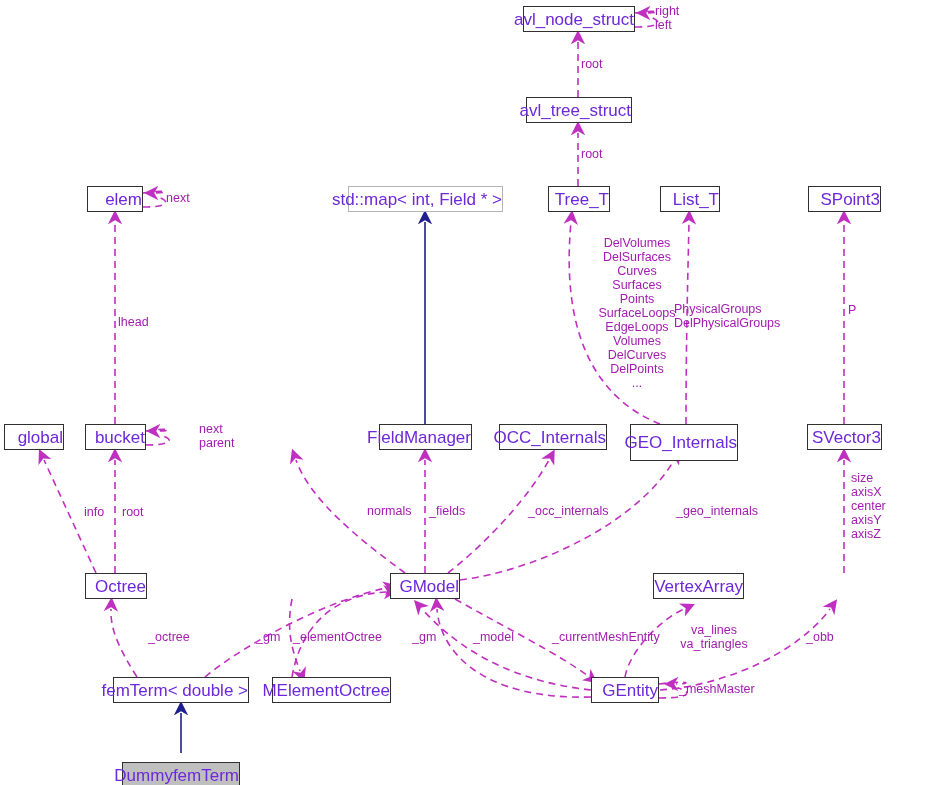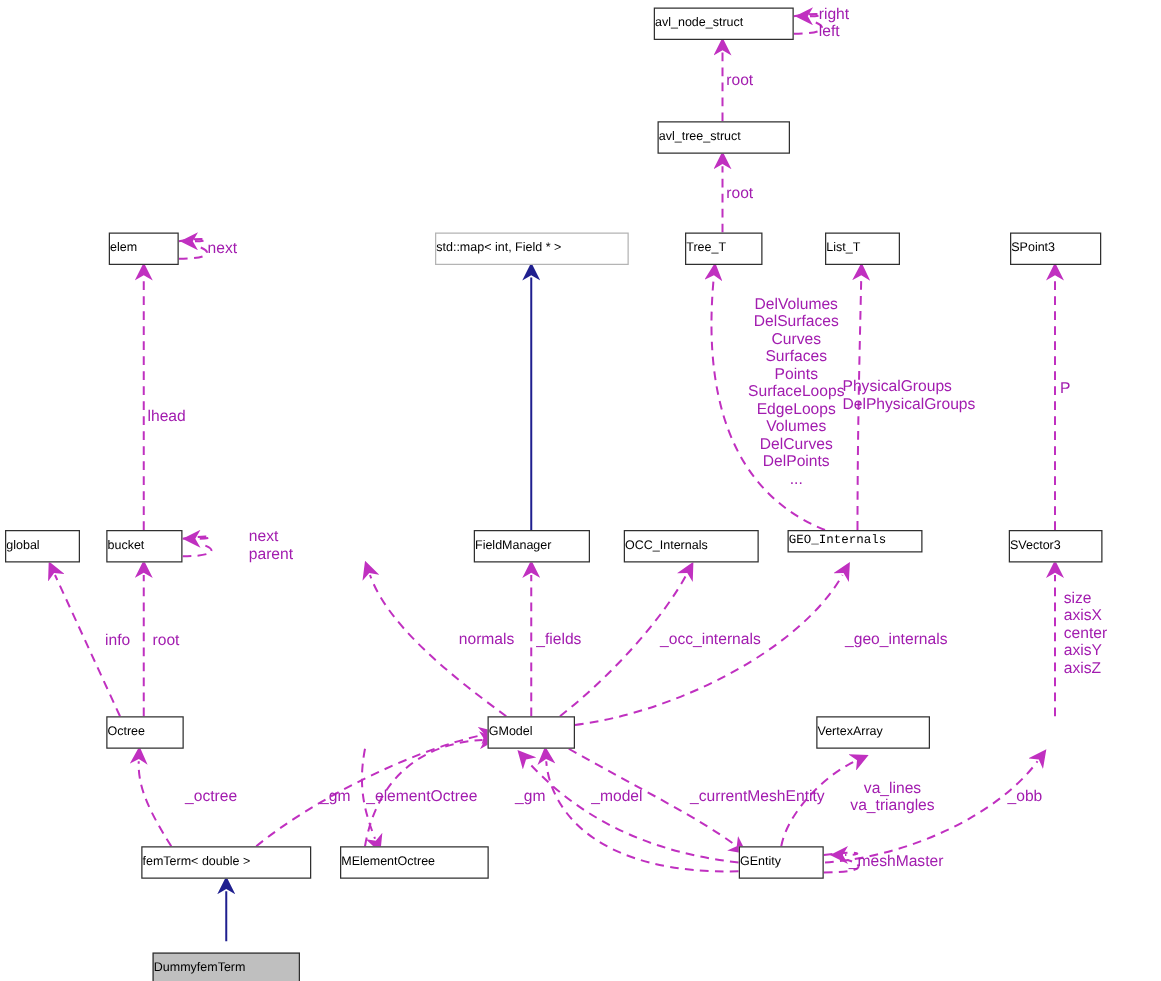--- a/index.html
+++ b/index.html
@@ -21,26 +21,26 @@
     top: 0;
     width: 929px;
     height: 785px;
     pointer-events: none;
   }
   .node {
     position: absolute;
     box-sizing: border-box;
     border: 1px solid #303030;
     background: #ffffff;
-    color: #000000;
-    font-size: 10px;
+    color: #6d28d9;
+    font-size: 17px;
     line-height: 1;
     display: flex;
     align-items: center;
-    justify-content: flex-start;
+    justify-content: flex-end;
     white-space: nowrap;
     z-index: 5;
   }
   .node.filled {
     background: #bfbfbf;
     border: 1px solid #303030;
   }
   .node.faint {
     border: 1px solid #b4b4b4;
     background: #ffffff;
@@ -166,21 +166,21 @@
     </div>
   <div class="node" style="left:85px;top:424px;width:61px;height:26px;">
       <span>bucket</span>
     </div>
   <div class="node" style="left:379px;top:424px;width:93px;height:26px;">
       <span>FieldManager</span>
     </div>
   <div class="node" style="left:499px;top:424px;width:108px;height:26px;">
       <span>OCC_Internals</span>
     </div>
-  <div class="node" style="left:630px;top:424px;width:108px;height:18px;font-family:Liberation Mono, monospace;">
+  <div class="node" style="left:630px;top:424px;width:108px;height:37px;">
       <span>GEO_Internals</span>
     </div>
   <div class="node" style="left:807px;top:424px;width:75px;height:26px;">
       <span>SVector3</span>
     </div>
 
   <div class="node" style="left:85px;top:573px;width:62px;height:26px;">
       <span>Octree</span>
     </div>
   <div class="node" style="left:390px;top:573px;width:70px;height:26px;">
@@ -216,21 +216,21 @@
 Points
 SurfaceLoops
 EdgeLoops
 Volumes
 DelCurves
 DelPoints
 ...</div>
   <div class="edge-label left" style="left:674px;top:302px;">PhysicalGroups
 DelPhysicalGroups</div>
   <div class="edge-label left" style="left:848px;top:303px;">P</div>
-  <div class="edge-label left" style="left:118px;top:326px;">lhead</div>
+  <div class="edge-label left" style="left:118px;top:315px;">lhead</div>
   <div class="edge-label left" style="left:199px;top:422px;">next
 parent</div>
   <div class="edge-label left" style="left:851px;top:471px;">size
 axisX
 center
 axisY
 axisZ</div>
   <div class="edge-label left" style="left:84px;top:505px;">info</div>
   <div class="edge-label left" style="left:122px;top:505px;">root</div>
   <div class="edge-label left" style="left:367px;top:504px;">normals</div>

